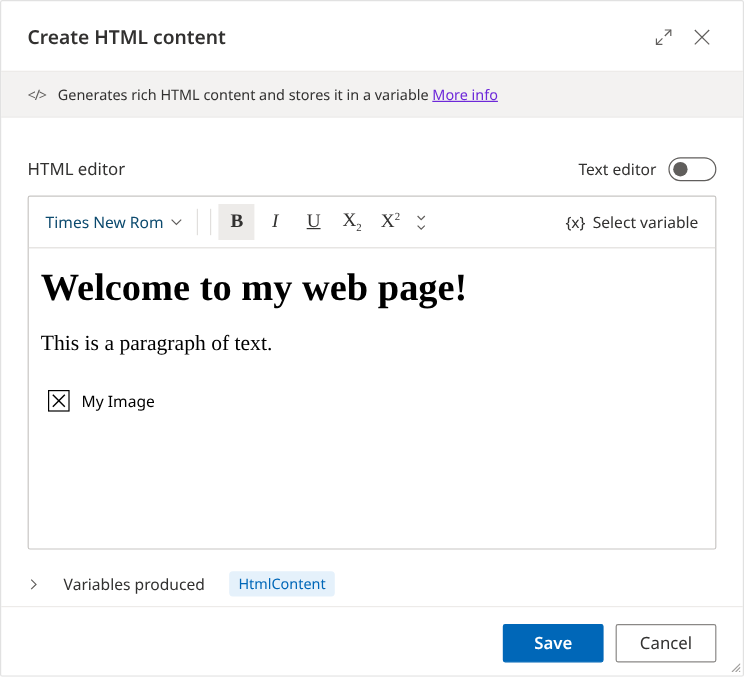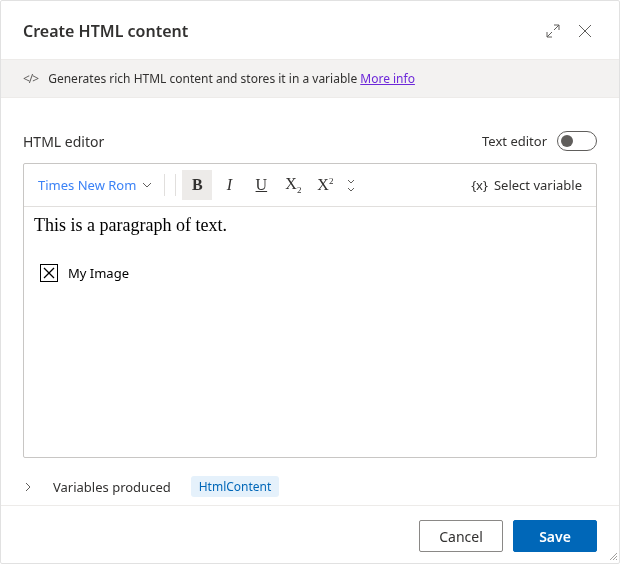--- a/index.html
+++ b/index.html
@@ -78,21 +78,21 @@
     display:flex; align-items:center;
     border-bottom:1px solid #e1dfdd;
     padding:6px 8px;
     gap:2px;
     font-size:13px;
   }
   .dd {
     display:flex; align-items:center;
     padding:4px 6px;
     gap:6px;
-    color:#3b82f6;
+    color:#0c4a6e;
     cursor:pointer;
   }
   .dd .chev { color:#605e5c; }
   .sep {
     width:1px; height:22px;
     background:#e1dfdd;
     margin:0 4px;
   }
   .tbtn {
     width:30px; height:30px;
@@ -252,20 +252,21 @@
             </svg>
         </div>
         <div class="spacer"></div>
         <div class="var-btn">
           <span>{x}</span>
           <span>Select variable</span>
         </div>
       </div>
 
       <div class="content">
+        <h1>Welcome to my web page!</h1>
         <p>This is a paragraph of text.</p>
         <div class="imgrow">
           <div class="broken-img">
             <svg width="12" height="12" viewBox="0 0 12 12" stroke="#000" stroke-width="1.2" fill="none">
               <path d="M1 1 L11 11"></path>
                 <path d="M11 1 L1 11"></path>
             </svg>
           </div>
           <span>My Image</span>
         </div>
@@ -276,22 +277,22 @@
       <svg class="chev" width="10" height="10" viewBox="0 0 10 10" stroke="#605e5c" fill="none" stroke-width="1">
           <path d="M3 1 L7 5 L3 9"></path>
         </svg>
       <span>Variables produced</span>
       <span class="pill">HtmlContent</span>
     </div>
 
   </div>
 
   <div class="footer">
+    <div class="btn primary">Save</div>
     <div class="btn secondary">Cancel</div>
-    <div class="btn primary">Save</div>
   </div>
 
   <div class="resize-handle">
     <svg width="10" height="10" viewBox="0 0 10 10" stroke="#a19f9d" stroke-width="1">
       <path d="M3 10 L10 3"></path>
         <path d="M6 10 L10 6"></path>
         <path d="M9 10 L10 9"></path>
     </svg>
   </div>
 </div>

